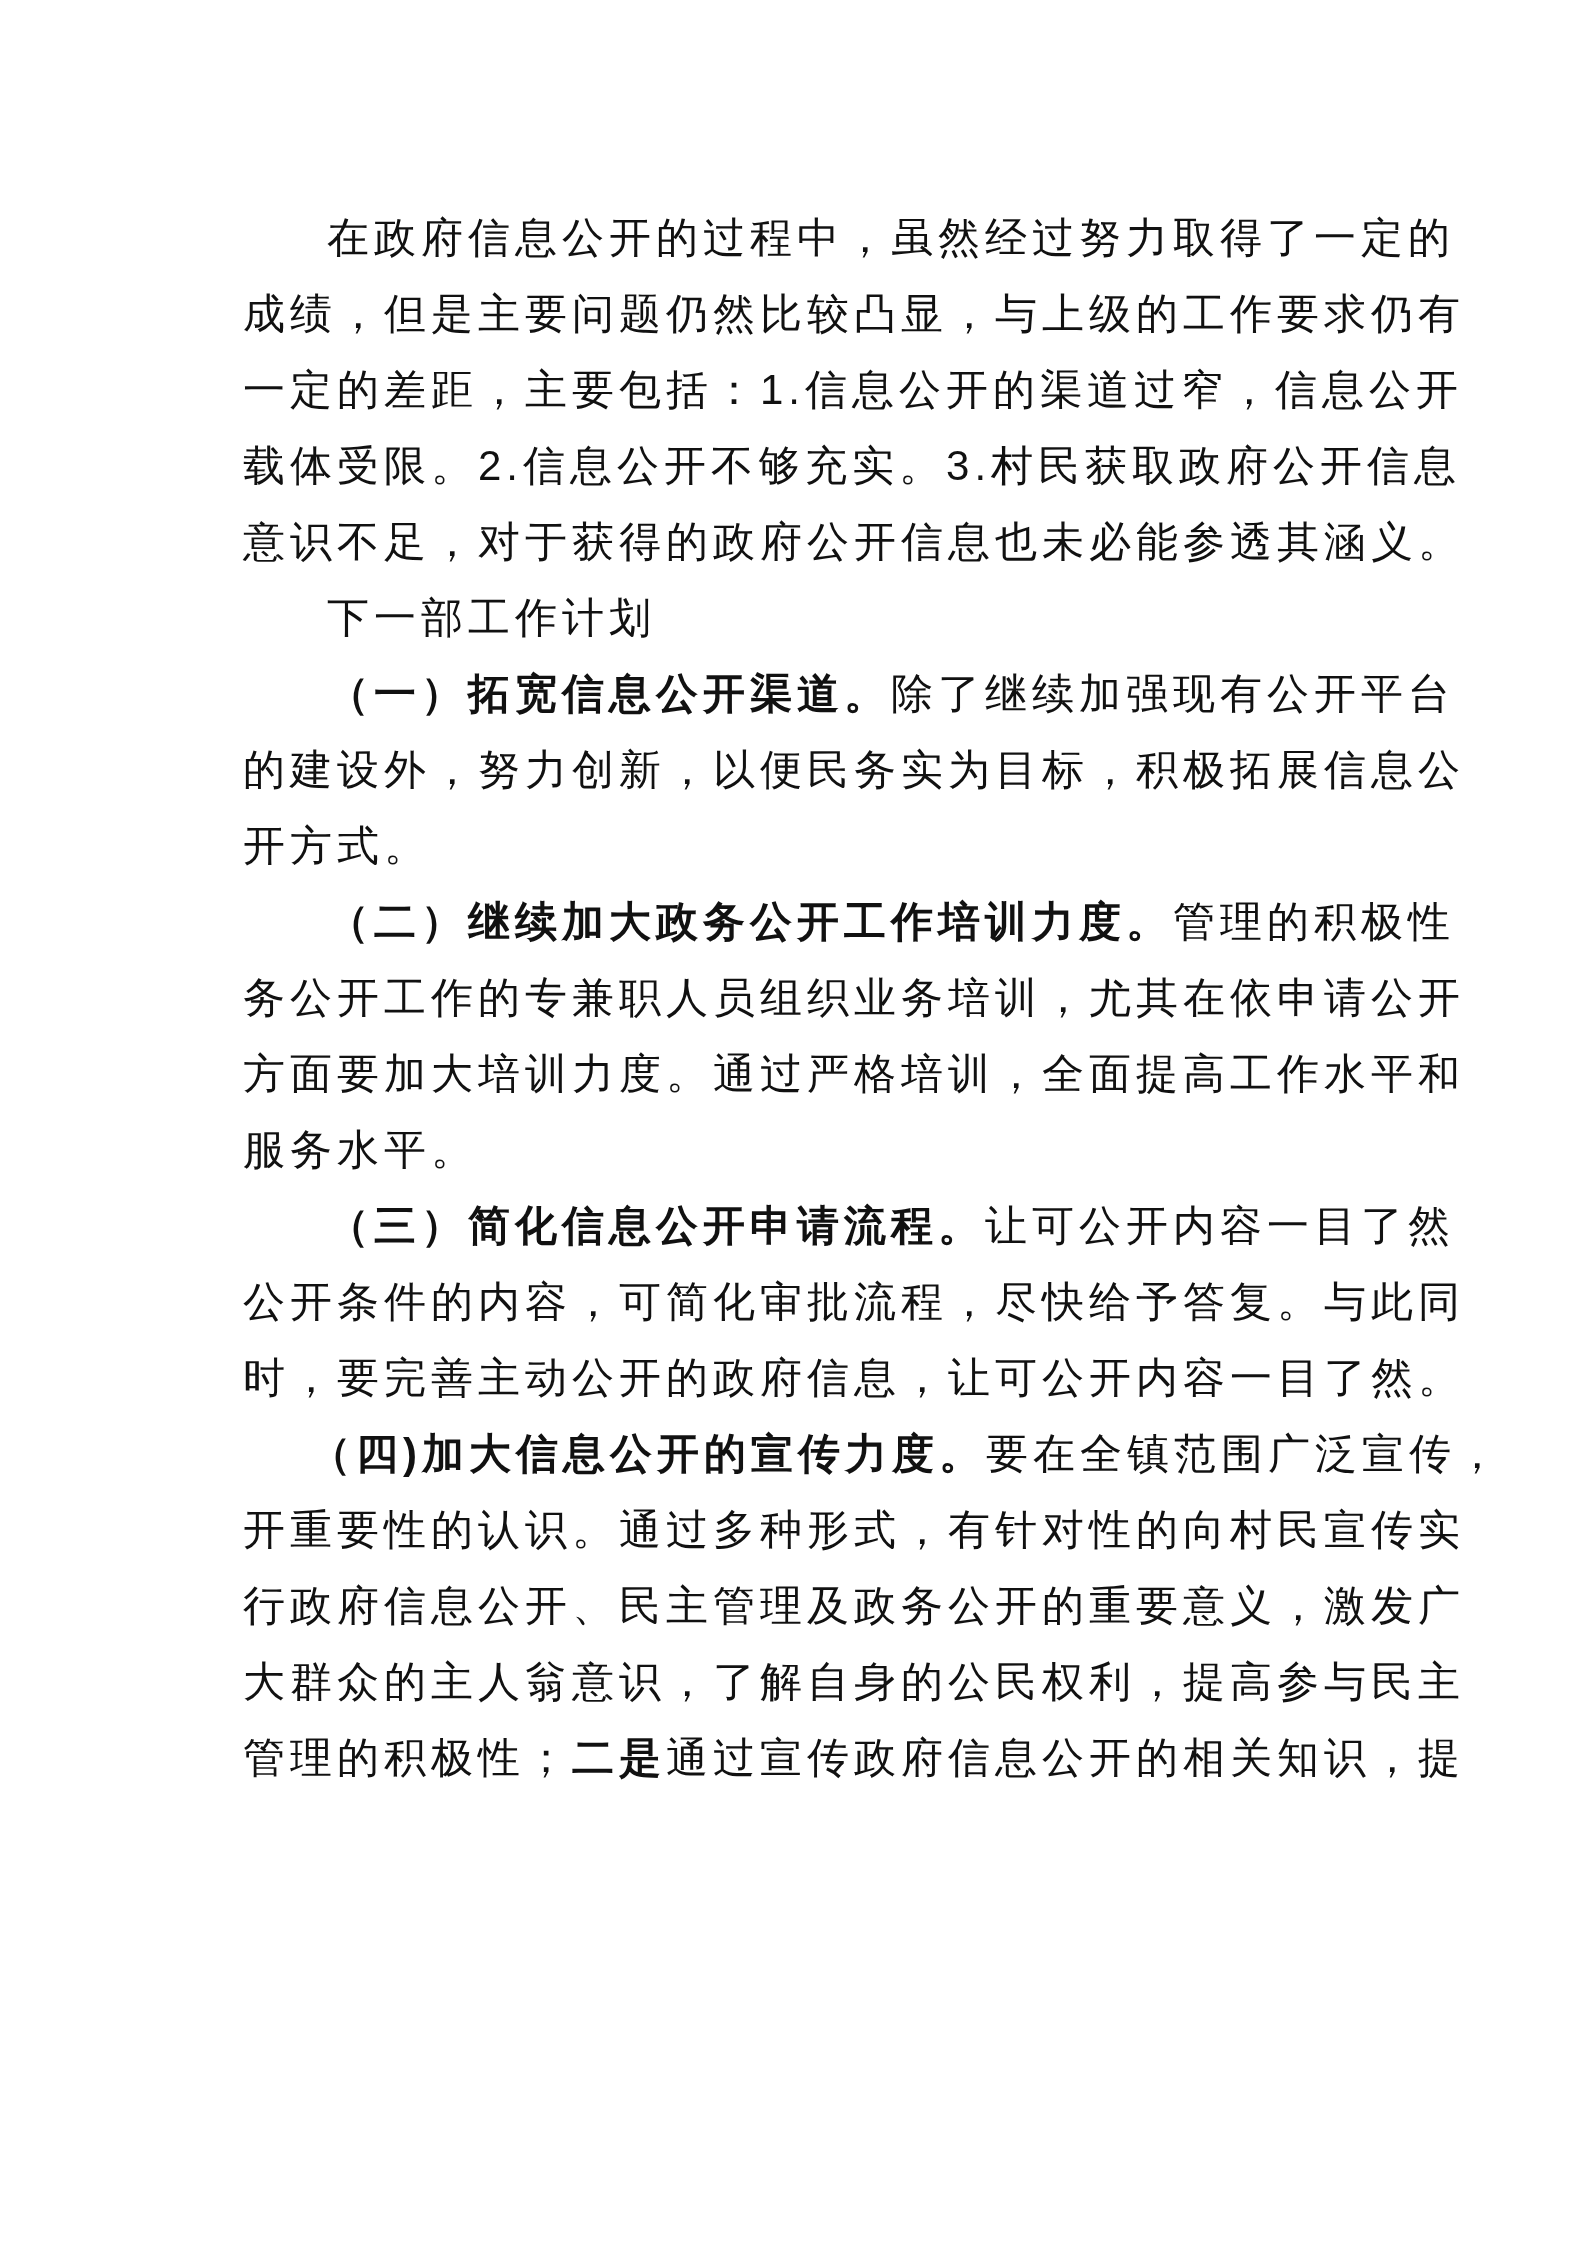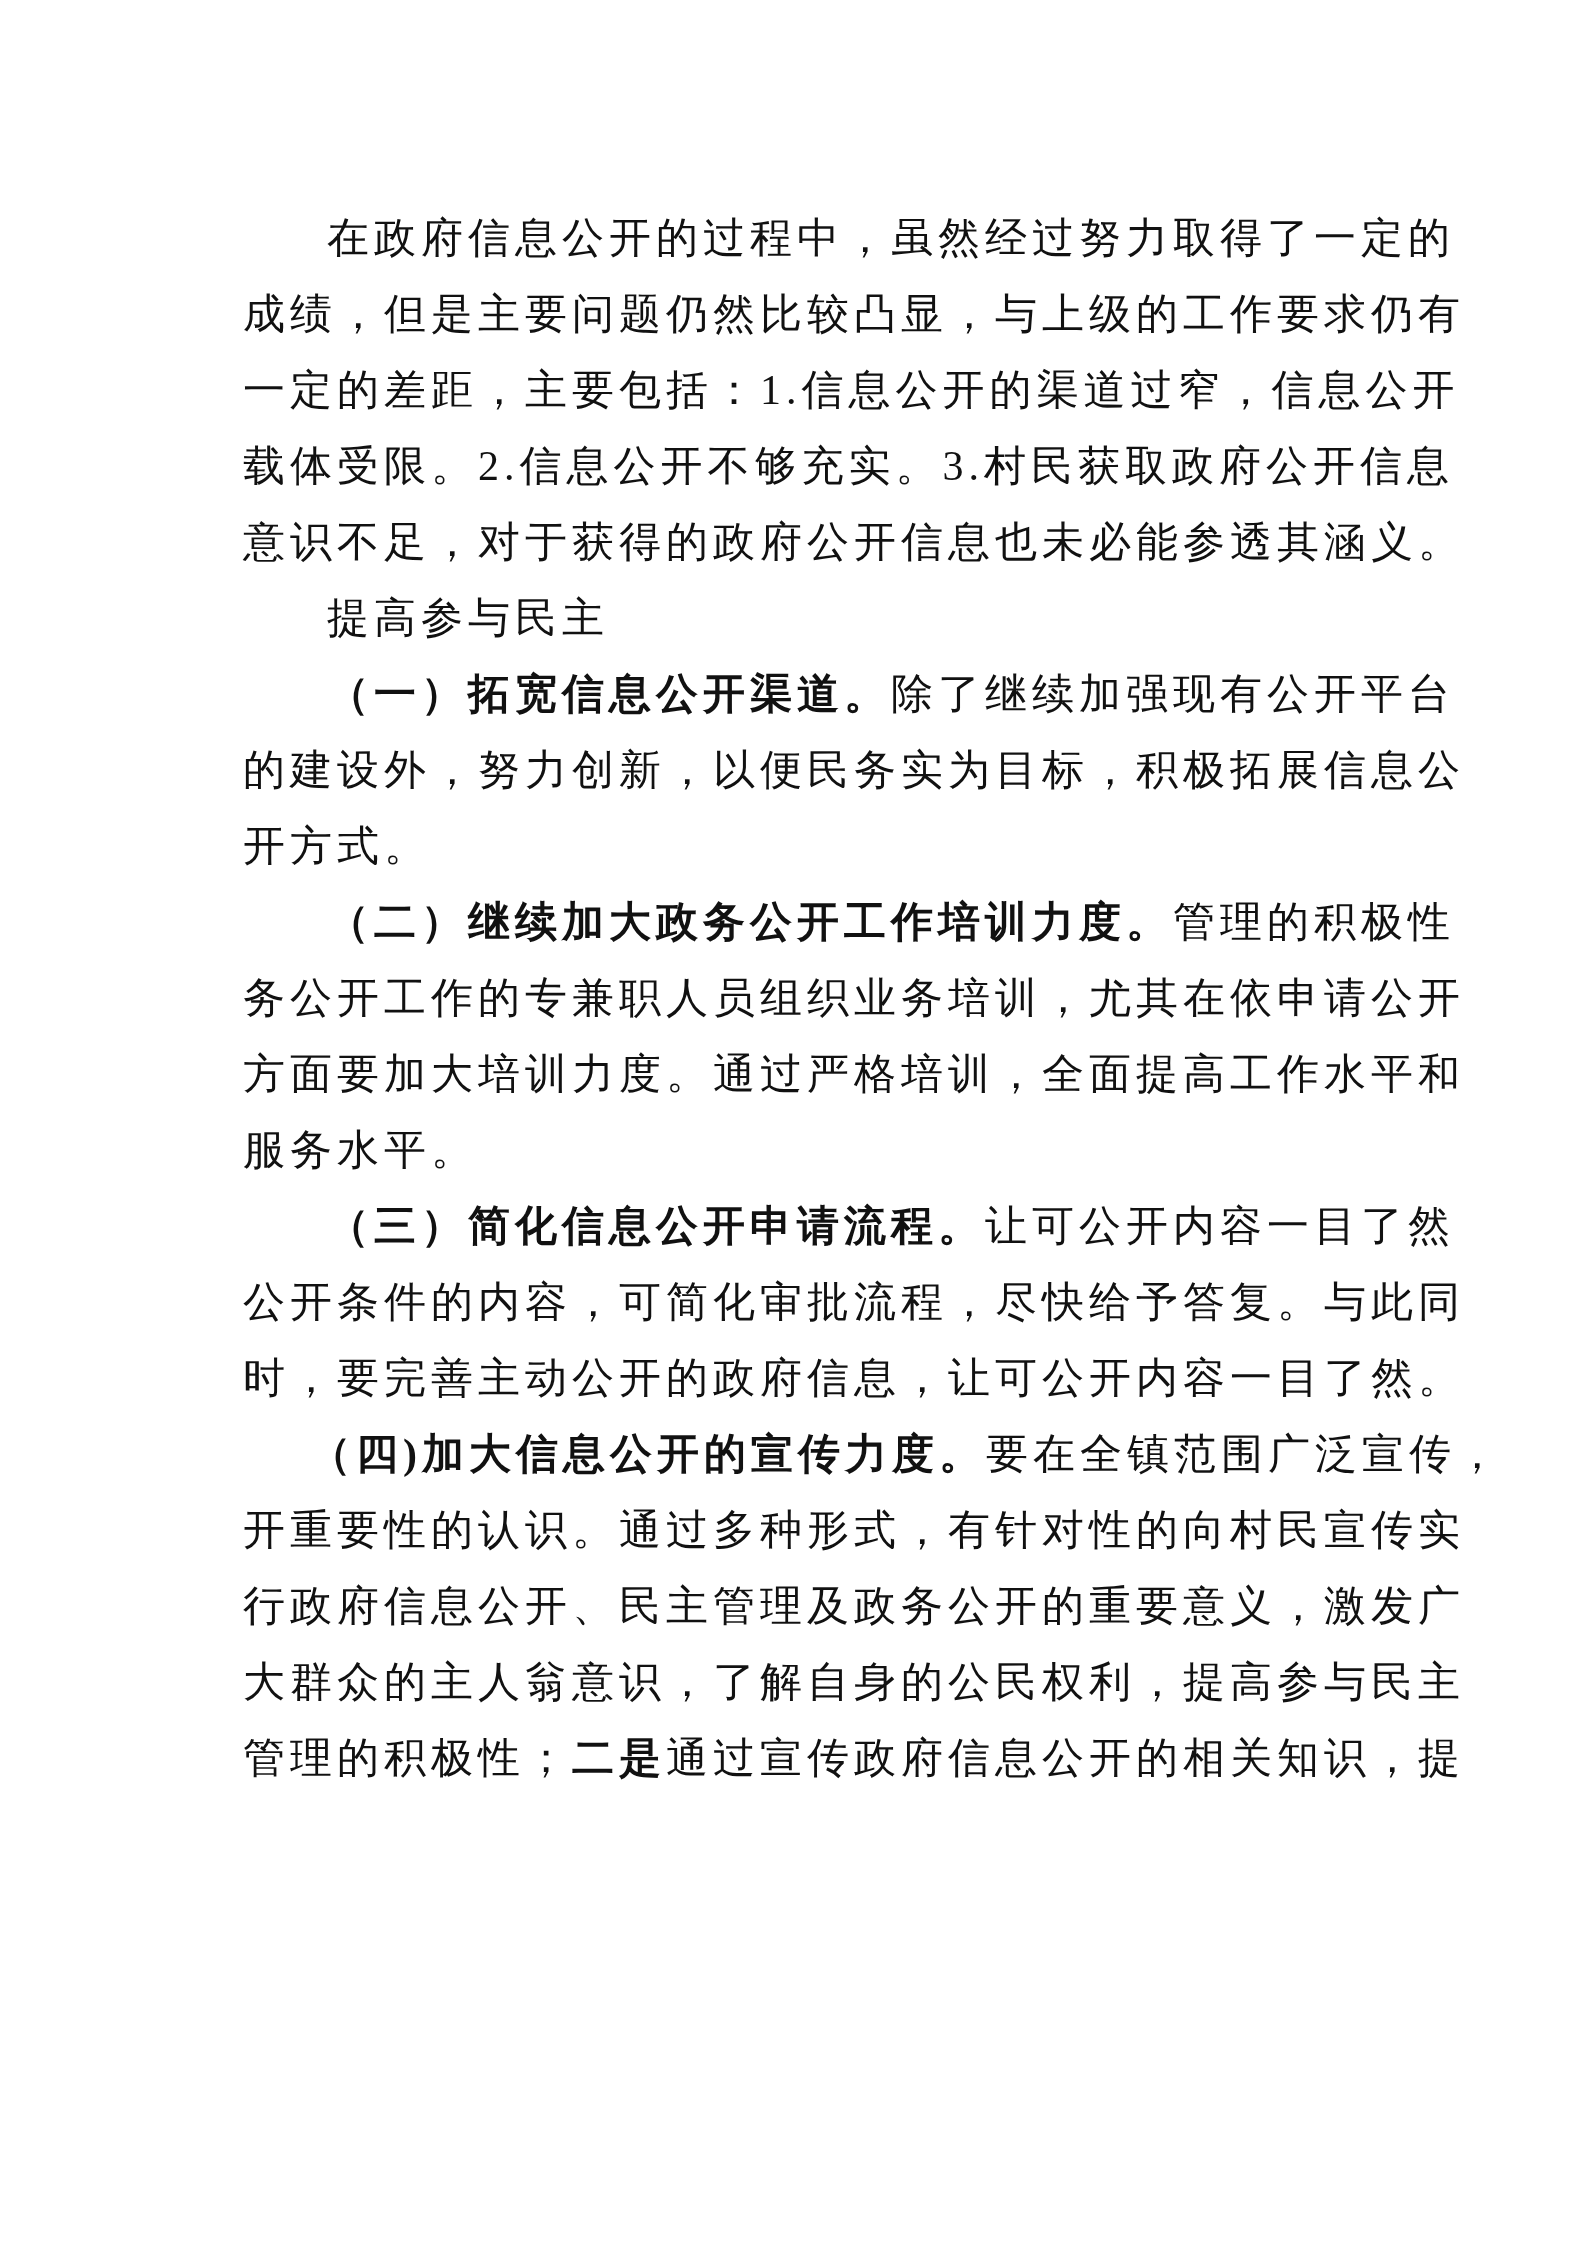--- a/index.html
+++ b/index.html
@@ -1,40 +1,40 @@
 <!DOCTYPE html>
 <html><head>
 <meta charset="utf-8">
 <style>
   html, body { margin: 0; padding: 0; background: #ffffff; }
   body { width: 1587px; height: 2245px; position: relative; overflow: hidden; }
   .page {
     position: absolute; left: 243px; top: 200px; width: 1110px;
-    font-family: Liberation Serif, serif;
+    font-family: Liberation Sans, sans-serif;
     font-size: 42px; color: #111111; line-height: 76px;
     letter-spacing: 5px;
   }
   .line { display: block; white-space: nowrap; height: 76px; }
   .indent { padding-left: 84px; }
   .indent-small { padding-left: 66px; }
   .b { font-weight: bold; }
 </style>
 </head>
 <body>
 
 <div class="page">
   <div>
     <span class="line indent">在政府信息公开的过程中，虽然经过努力取得了一定的</span>
     <span class="line">成绩，但是主要问题仍然比较凸显，与上级的工作要求仍有</span>
     <span class="line">一定的差距，主要包括：1.信息公开的渠道过窄，信息公开</span>
     <span class="line">载体受限。2.信息公开不够充实。3.村民获取政府公开信息</span>
     <span class="line">意识不足，对于获得的政府公开信息也未必能参透其涵义。</span>
   </div>
 
-  <span class="line indent">提高参与民主</span>
+  <span class="line indent">下一部工作计划</span>
 
   <div>
     <span class="line indent"><span class="b">（一）拓宽信息公开渠道。</span><span>除了继续加强现有公开平台</span></span>
     <span class="line">的建设外，努力创新，以便民务实为目标，积极拓展信息公</span>
     <span class="line">开方式。</span>
   </div>
 
   <div>
     <span class="line indent"><span class="b">（二）继续加大政务公开工作培训力度。</span><span>管理的积极性</span></span>
     <span class="line">务公开工作的专兼职人员组织业务培训，尤其在依申请公开</span>

